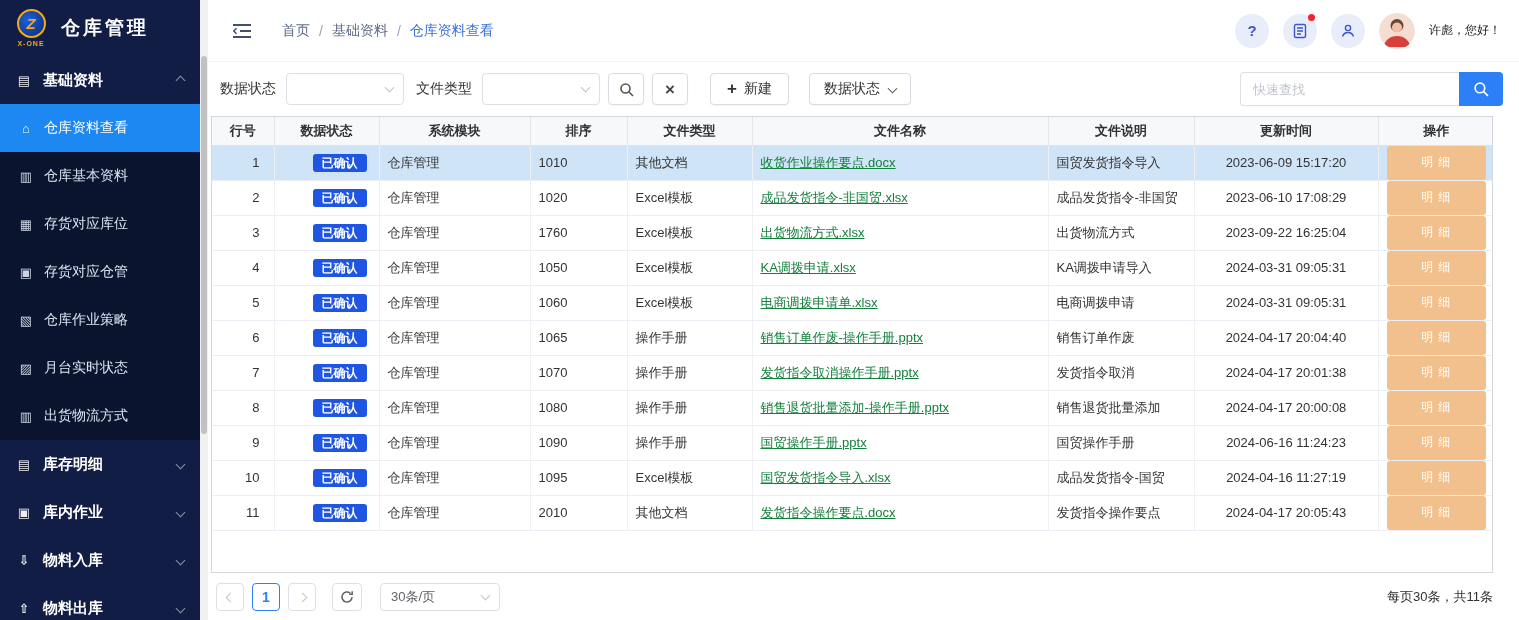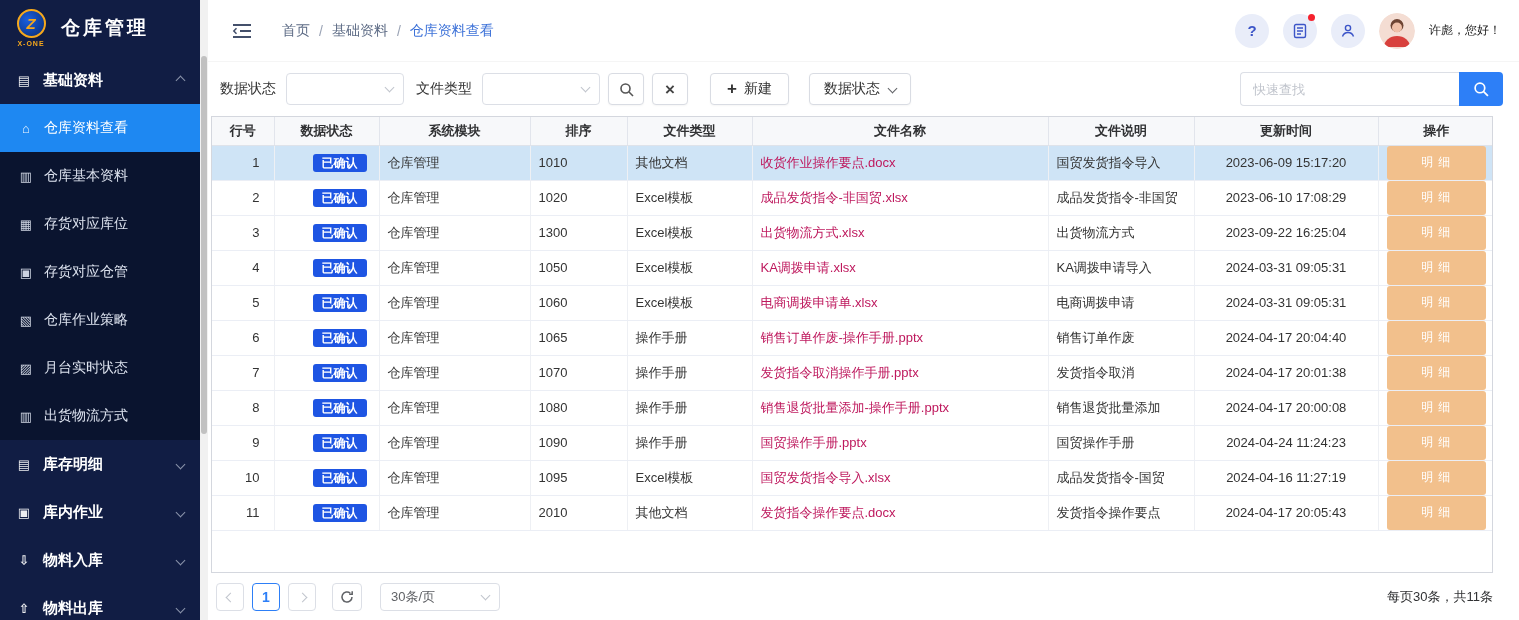--- a/index.html
+++ b/index.html
@@ -86,21 +86,21 @@
   th{ height:28px; background:#f7f8fa; font-size:13px; color:#303133; font-weight:bold; text-align:center;
     border-right:1px solid #e2e5ec; border-bottom:1px solid #dfe3ea; padding:0 6px; white-space:nowrap; overflow:hidden; }
   td{ height:28px; font-size:13px; color:#333; border-right:1px solid #eef0f4; border-bottom:1px solid #ebeef5;
     padding:0 8px; white-space:nowrap; overflow:hidden; }
   th:last-child, td:last-child{ border-right:none;font-family:Liberation Serif, serif; }
   tr.selected td{ background:var(--selected-row); }
   td.col-num{ text-align:right; padding-right:14px; }
   td.col-status, td.col-time, td.col-op{ text-align:center; }
   .badge{ display:inline-block; background:var(--status-badge); color:#fff; font-size:12px; font-weight:bold;
     padding:2px 9px; border-radius:3px; line-height:14px;margin-left:26px; }
-  .file-link{ color:#be185d; cursor:pointer; }
+  .file-link{ color:#15803d; text-decoration:underline; cursor:pointer; }
   .detail-btn{ width:100%; max-width:100px; height:34px; background:var(--detail-button); border:none; border-radius:3px;
     color:#fff; font-size:12px; cursor:pointer; letter-spacing:1px; font-family:inherit; }
 
   
   .pager{ display:flex; align-items:center; gap:8px; padding:10px 16px 0 8px; }
   .pg-btn{ min-width:28px; height:28px; border:1px solid #dcdfe6; border-radius:4px; background:#fff;
     display:flex; align-items:center; justify-content:center; font-size:14px; color:#bfc4cc; cursor:pointer; }
   .pg-btn .chev{ border-color:#c0c4cc; }
   .pg-btn.current{ border-color:var(--accent); color:var(--accent); font-weight:bold; }
   .pg-btn.refresh{ margin-left:8px; width:30px; }
@@ -311,21 +311,21 @@
             <td>Excel模板</td>
             <td><a class="file-link">成品发货指令-非国贸.xlsx</a></td>
             <td>成品发货指令-非国贸</td>
             <td class="col-time">2023-06-10 17:08:29</td>
             <td class="col-op"><button class="detail-btn">明 细</button></td>
           </tr>
           <tr class="">
             <td class="col-num">3</td>
             <td class="col-status"><span class="badge">已确认</span></td>
             <td>仓库管理</td>
-            <td>1300</td>
+            <td>1760</td>
             <td>Excel模板</td>
             <td><a class="file-link">出货物流方式.xlsx</a></td>
             <td>出货物流方式</td>
             <td class="col-time">2023-09-22 16:25:04</td>
             <td class="col-op"><button class="detail-btn">明 细</button></td>
           </tr>
           <tr class="">
             <td class="col-num">4</td>
             <td class="col-status"><span class="badge">已确认</span></td>
             <td>仓库管理</td>
@@ -381,21 +381,21 @@
             <td class="col-op"><button class="detail-btn">明 细</button></td>
           </tr>
           <tr class="">
             <td class="col-num">9</td>
             <td class="col-status"><span class="badge">已确认</span></td>
             <td>仓库管理</td>
             <td>1090</td>
             <td>操作手册</td>
             <td><a class="file-link">国贸操作手册.pptx</a></td>
             <td>国贸操作手册</td>
-            <td class="col-time">2024-04-24 11:24:23</td>
+            <td class="col-time">2024-06-16 11:24:23</td>
             <td class="col-op"><button class="detail-btn">明 细</button></td>
           </tr>
           <tr class="">
             <td class="col-num">10</td>
             <td class="col-status"><span class="badge">已确认</span></td>
             <td>仓库管理</td>
             <td>1095</td>
             <td>Excel模板</td>
             <td><a class="file-link">国贸发货指令导入.xlsx</a></td>
             <td>成品发货指令-国贸</td>

